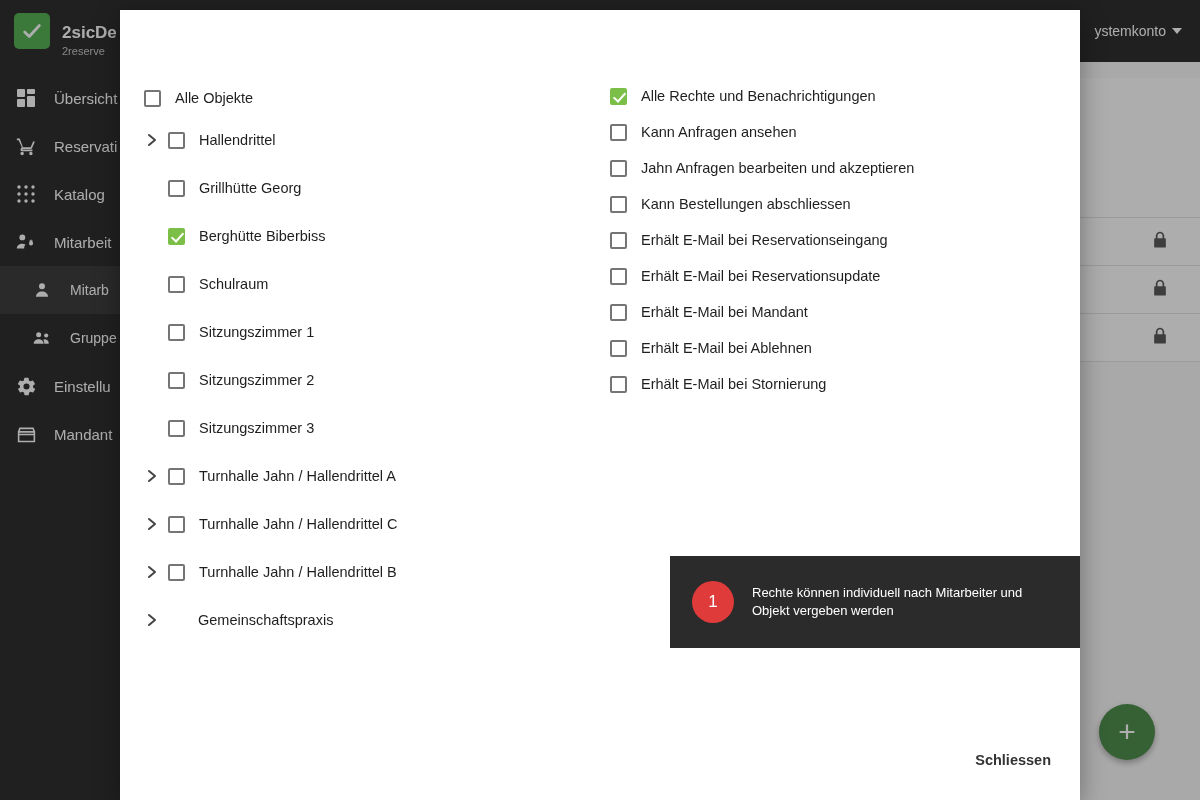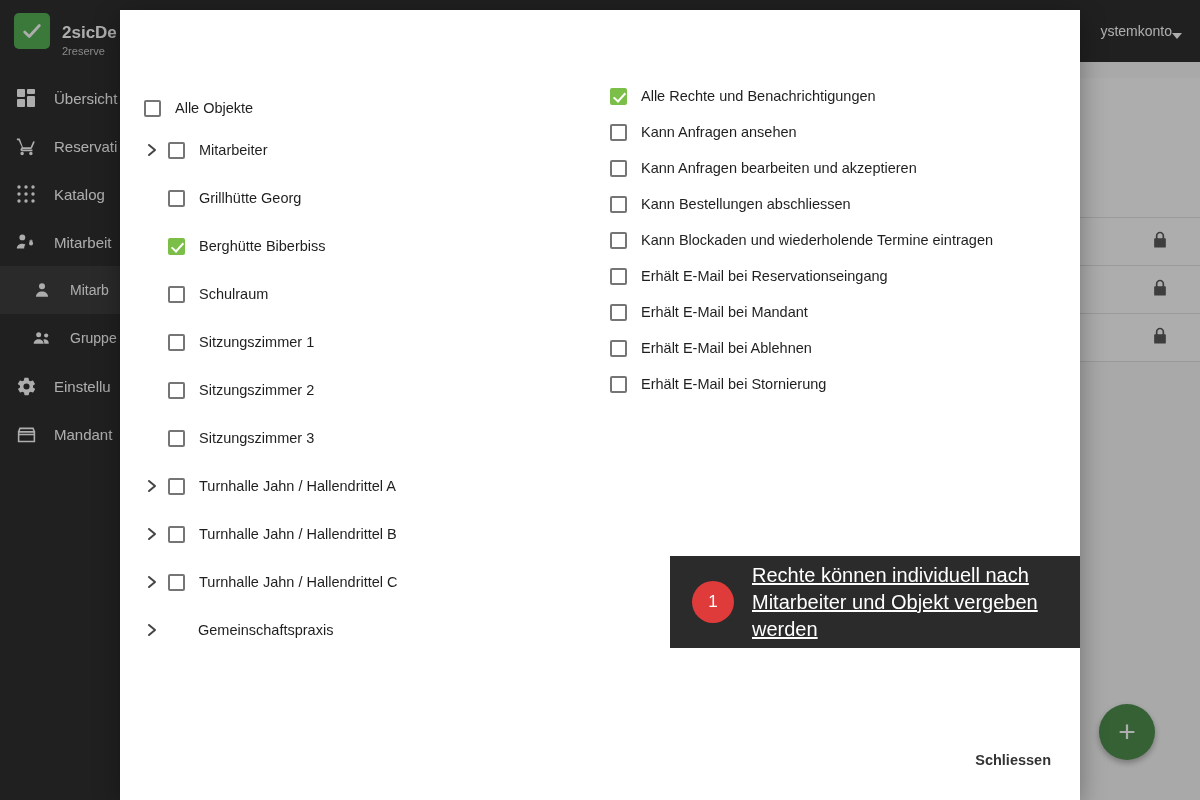--- a/index.html
+++ b/index.html
@@ -47,21 +47,21 @@
 
   
   .topbar {
     position: absolute; left: 250px; top: 0;
     width: 950px; height: 62px;
     background: #303030;
     display: flex; align-items: center; justify-content: flex-end;
     padding-right: 18px;
     color: #ffffff; font-size: 14px;
   }
-  .topbar-account { display: flex; align-items: flex-end; }
+  .topbar-account { display: flex; align-items: center; gap: 6px; }
   .caret { width: 0; height: 0; border-left: 5px solid transparent; border-right: 5px solid transparent; border-top: 6px solid #ffffff; }
 
   
   .content {
     position: absolute; left: 250px; top: 62px;
     width: 950px; height: 738px;
     background: #fafafa;
   }
   .content-card {
     position: absolute; left: 0px; top: 16px;
@@ -94,21 +94,21 @@
     background: #ffffff;
     box-shadow: 0 6px 24px rgba(0,0,0,.35);
   }
   .modal-title {
     position: absolute; left: 24px; top: 18px;
     font-size: 21px; color: #222222;
   }
   .cols {
     position: absolute; left: 0; top: 68px; right: 0; bottom: 0;
   }
-  .col-left { position: absolute; left: 24px; top: 12px; width: 440px; text-align: right; }
+  .col-left { position: absolute; left: 24px; top: 2px; width: 440px; text-align: right; }
   .col-right { position: absolute; left: 490px; top: 0; width: 430px; }
 
   .chk-row {
     display: flex; align-items: center;
     height: 48px; position: relative;
   }
   .chk-row.tight { height: 36px; }
   .chevron {
     position: absolute; left: -24px;
     width: 16px; height: 16px;
@@ -148,21 +148,21 @@
     background: #2b2b2b; color: #ffffff;
     display: flex; align-items: center; gap: 18px;
     padding: 0 22px;
   }
   .hint-badge {
     width: 42px; height: 42px; border-radius: 50%;
     background: #e03b3b; color: #ffffff;
     display: flex; align-items: center; justify-content: center;
     font-size: 17px; flex: 0 0 auto;
   }
-  .hint-text { font-size: 20px; line-height: 1.35; text-decoration: underline; }
+  .hint-text { font-size: 13px; line-height: 1.35; }
 
   .modal-close-btn {
     position: absolute; right: 19px; bottom: 24px;
     font-size: 14.5px; color: #333333;
     background: transparent; border: none;
     padding: 8px 10px; cursor: pointer;
     font-family: "Liberation Sans", sans-serif;
     font-weight: bold;
   }
 </style>
@@ -330,21 +330,21 @@
 
         <div style="margin-left:24px;position:relative;">
 
           <div class="chk-row">
             <span class="chevron">
               <svg width="12" height="14" viewBox="0 0 12 14" fill="none" stroke="#444" stroke-width="2" stroke-linecap="round" stroke-linejoin="round">
                   <polyline points="3,2 9,7 3,12"></polyline>
                 </svg>
             </span>
             <span class="box"></span>
-            <span class="chk-label">Mitarbeiter</span>
+            <span class="chk-label">Hallendrittel</span>
           </div>
 
           <div class="chk-row">
             <span class="box"></span>
             <span class="chk-label">Grillhütte Georg</span>
           </div>
 
           <div class="chk-row">
             <span class="box checked"></span>
             <span class="chk-label">Berghütte Biberbiss</span>
@@ -380,31 +380,31 @@
             <span class="chk-label">Turnhalle Jahn / Hallendrittel A</span>
           </div>
 
           <div class="chk-row">
             <span class="chevron">
               <svg width="12" height="14" viewBox="0 0 12 14" fill="none" stroke="#444" stroke-width="2" stroke-linecap="round" stroke-linejoin="round">
                   <polyline points="3,2 9,7 3,12"></polyline>
                 </svg>
             </span>
             <span class="box"></span>
-            <span class="chk-label">Turnhalle Jahn / Hallendrittel B</span>
+            <span class="chk-label">Turnhalle Jahn / Hallendrittel C</span>
           </div>
 
           <div class="chk-row">
             <span class="chevron">
               <svg width="12" height="14" viewBox="0 0 12 14" fill="none" stroke="#444" stroke-width="2" stroke-linecap="round" stroke-linejoin="round">
                   <polyline points="3,2 9,7 3,12"></polyline>
                 </svg>
             </span>
             <span class="box"></span>
-            <span class="chk-label">Turnhalle Jahn / Hallendrittel C</span>
+            <span class="chk-label">Turnhalle Jahn / Hallendrittel B</span>
           </div>
 
           <div class="chk-row">
             <span class="chevron">
               <svg width="12" height="14" viewBox="0 0 12 14" fill="none" stroke="#444" stroke-width="2" stroke-linecap="round" stroke-linejoin="round">
                   <polyline points="3,2 9,7 3,12"></polyline>
                 </svg>
             </span>
             <span class="chk-label nobox">Gemeinschaftspraxis</span>
           </div>
@@ -417,33 +417,33 @@
         <div class="chk-row tight">
           <span class="box checked"></span>
           <span class="chk-label">Alle Rechte und Benachrichtigungen</span>
         </div>
         <div class="chk-row tight">
           <span class="box"></span>
           <span class="chk-label">Kann Anfragen ansehen</span>
         </div>
         <div class="chk-row tight">
           <span class="box"></span>
-          <span class="chk-label">Kann Anfragen bearbeiten und akzeptieren</span>
+          <span class="chk-label">Jahn Anfragen bearbeiten und akzeptieren</span>
         </div>
         <div class="chk-row tight">
           <span class="box"></span>
           <span class="chk-label">Kann Bestellungen abschliessen</span>
         </div>
         <div class="chk-row tight">
           <span class="box"></span>
-          <span class="chk-label">Kann Blockaden und wiederholende Termine eintragen</span>
-        </div>
-        <div class="chk-row tight">
-          <span class="box"></span>
           <span class="chk-label">Erhält E-Mail bei Reservationseingang</span>
+        </div>
+        <div class="chk-row tight">
+          <span class="box"></span>
+          <span class="chk-label">Erhält E-Mail bei Reservationsupdate</span>
         </div>
         <div class="chk-row tight">
           <span class="box"></span>
           <span class="chk-label">Erhält E-Mail bei Mandant</span>
         </div>
         <div class="chk-row tight">
           <span class="box"></span>
           <span class="chk-label">Erhält E-Mail bei Ablehnen</span>
         </div>
         <div class="chk-row tight">

